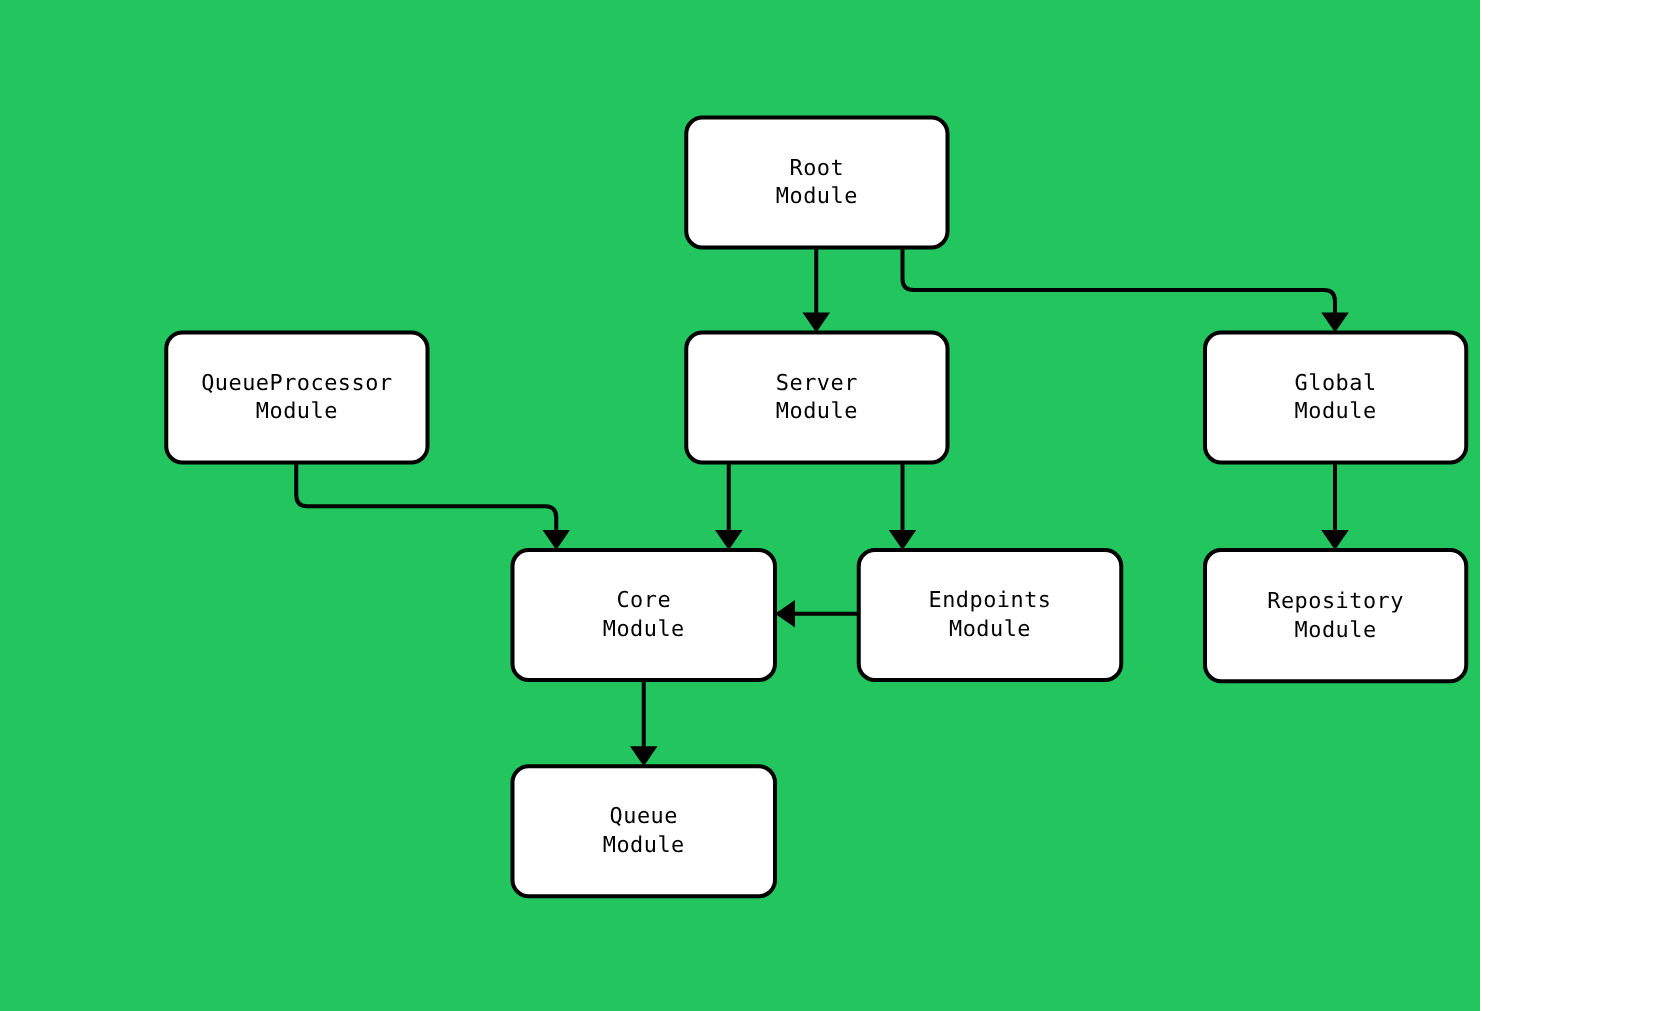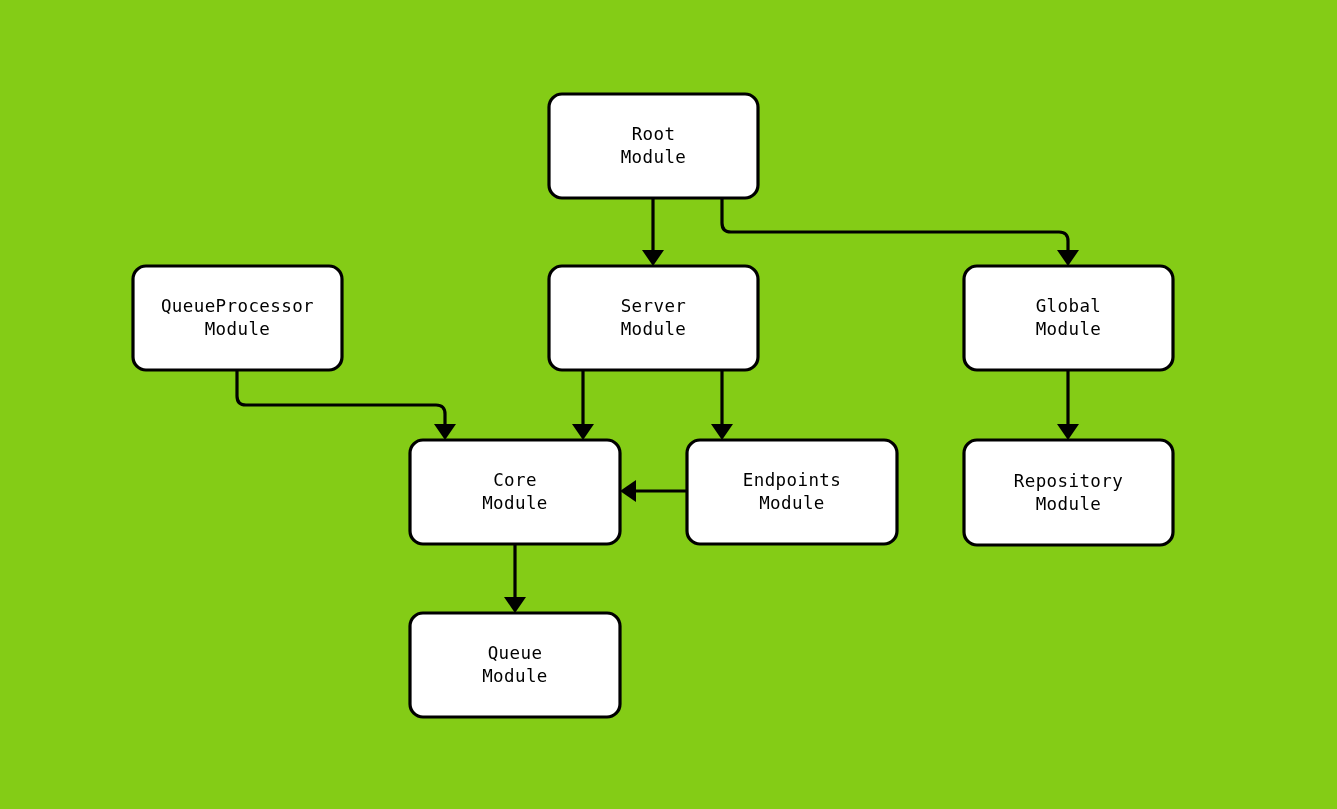--- a/index.html
+++ b/index.html
@@ -9,23 +9,23 @@
     background: #ffffff;
   }
   body {
     width: 1337px;
     height: 809px;
     overflow: hidden;
     font-family: "DejaVu Sans Mono", "Liberation Mono", monospace;
   }
   #diagram-root {
     position: relative;
-    width: 1337px;
+    width: 1184px;
     height: 809px;
-    background: #84cc16;
+    background: #22c55e;
   }
   svg#diagram-svg {
     display: block;
     width: 1337px;
     height: 809px;
   }
   .node-box {
     fill: #ffffff;
     stroke: #000000;
     stroke-width: 3.2;

